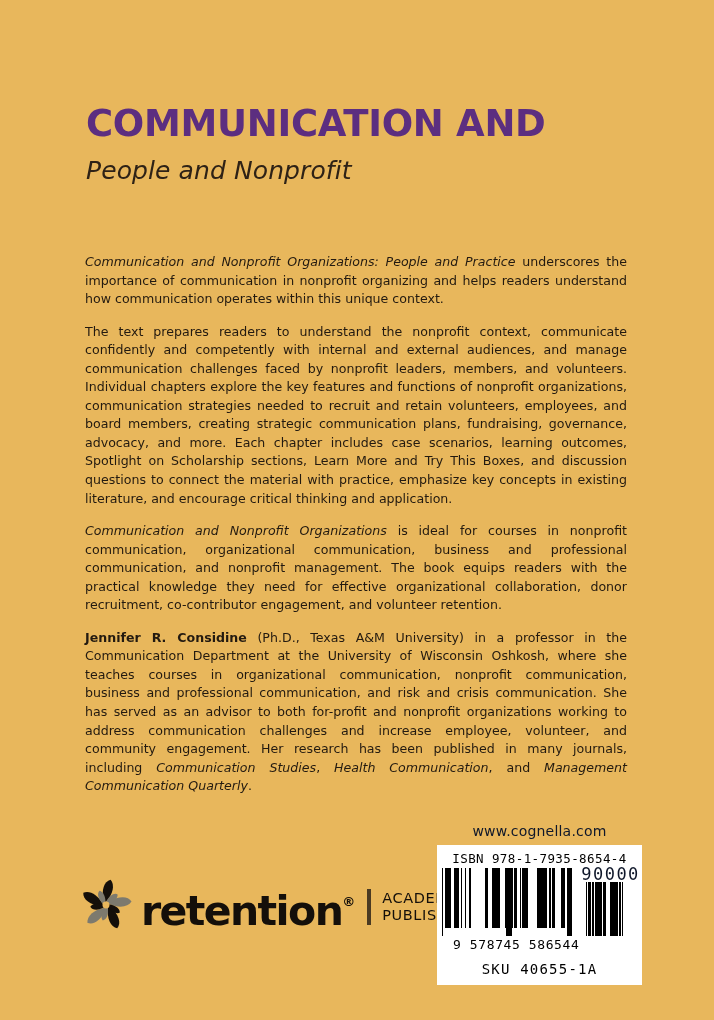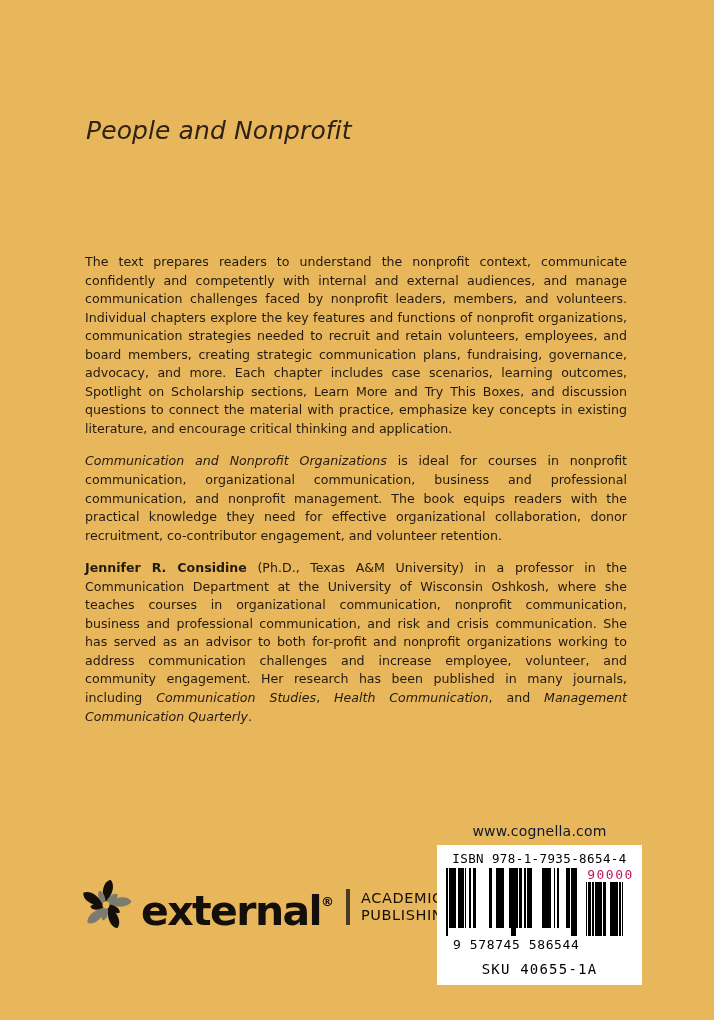--- a/index.html
+++ b/index.html
@@ -162,22 +162,22 @@
     align-items: flex-start;
   }
   .addon-wrap {
     margin-left: 9px;
     display: flex;
     flex-direction: column;
     align-items: center;
   }
   .addon-num {
     font-family: "DejaVu Sans Mono", monospace;
-    font-size: 13px;
-    color: #be185d;
+    font-size: 17px;
+    color: #0f172a;
     letter-spacing: 1.5px;
     line-height: 13px;
     margin-bottom: 1px;
   }
   .addon-bars {
     height: 54px;
     display: flex;
     align-items: flex-start;
   }
   .bar { background: #000; }
@@ -197,25 +197,27 @@
     color: #000;
     letter-spacing: 1.2px;
   }
 </style>
 </head>
 <body>
 
 <div id="page">
 
   <div class="title-block">
+    <div class="title-line">COMMUNICATION AND</div>
     <div class="subtitle">People and Nonprofit</div>
   </div>
 
   <div class="copy">
 
+    <p class="para"><i>Communication and Nonprofit Organizations: People and Practice</i><span> underscores the importance of communication in nonprofit organizing and helps readers understand how communication operates within this unique context.</span></p>
 
     <p class="para">The text prepares readers to understand the nonprofit context, communicate confidently and competently with internal and external audiences, and manage communication challenges faced by nonprofit leaders, members, and volunteers. Individual chapters explore the key features and functions of nonprofit organizations, communication strategies needed to recruit and retain volunteers, employees, and board members, creating strategic communication plans, fundraising, governance, advocacy, and more. Each chapter includes case scenarios, learning outcomes, Spotlight on Scholarship sections, Learn More and Try This Boxes, and discussion questions to connect the material with practice, emphasize key concepts in existing literature, and encourage critical thinking and application.</p>
 
     <p class="para"><i>Communication and Nonprofit Organizations</i><span> is ideal for courses in nonprofit communication, organizational communication, business and professional communication, and nonprofit management. The book equips readers with the practical knowledge they need for effective organizational collaboration, donor recruitment, co-contributor engagement, and volunteer retention.</span></p>
 
     <p class="para"><b>Jennifer R. Considine</b><span> (Ph.D., Texas A&amp;M University) in a professor in the Communication Department at the University of Wisconsin Oshkosh, where she teaches courses in organizational communication, nonprofit communication, business and professional communication, and risk and crisis communication.  She has served as an advisor to both for-profit and nonprofit organizations working to address communication challenges and increase employee, volunteer, and community engagement. Her research has been published in many journals, including </span><i>Communication Studies</i><span>, </span><i>Health Communication</i><span>, and </span><i>Management Communication Quarterly</i><span>.</span></p>
 
   </div>
 
   <div class="logo-wrap">
@@ -247,21 +249,21 @@
         </g>
         <g transform="rotate(252)">
           <path d="M 3 -4 C 14 -10 24 -9 27 -3 C 23 3 13 4 3 0 Z" fill="#7d7a6e"></path>
         </g>
         <g transform="rotate(324)">
           <path d="M 3 -4 C 14 -10 24 -9 27 -3 C 23 3 13 4 3 0 Z" fill="#7d7a6e"></path>
         </g>
         <circle cx="0" cy="0" r="6" fill="#e8b75c"></circle>
       </g>
     </svg>
-    <div class="logo-word"><span>external</span><span class="logo-reg">®</span></div>
+    <div class="logo-word"><span>retention</span><span class="logo-reg">®</span></div>
     <div class="logo-div"></div>
     <div class="logo-sub">
       <div>ACADEMIC</div>
       <div>PUBLISHING</div>
     </div>
   </div>
 
   <div class="site-url">www.cognella.com</div>
 
   <div class="barcode-box">

